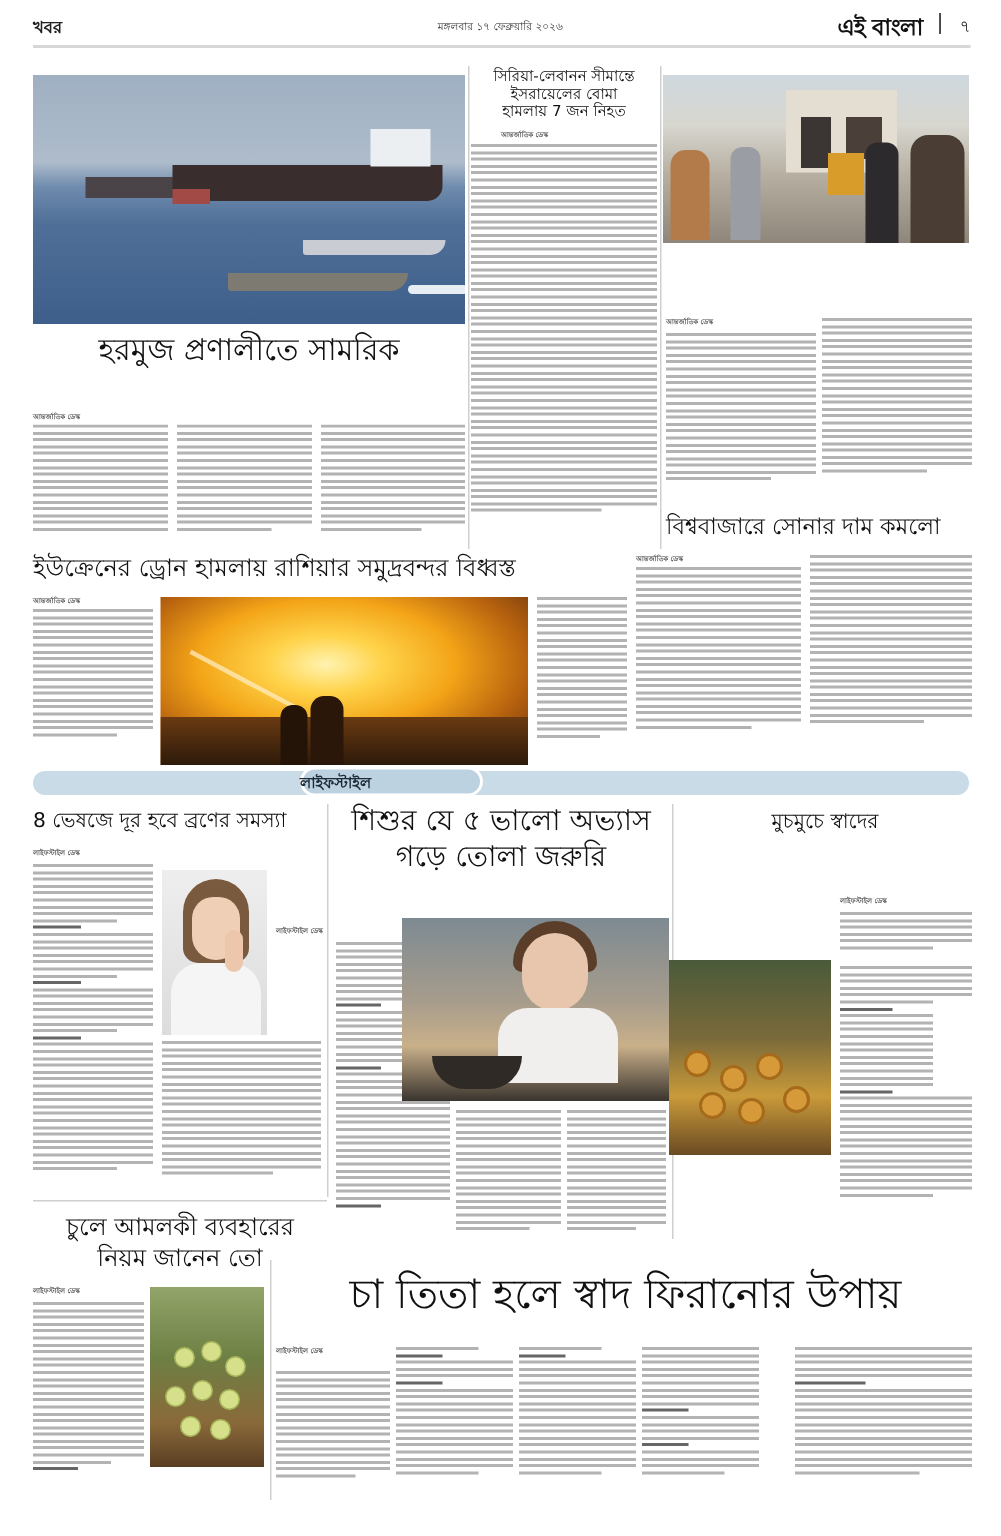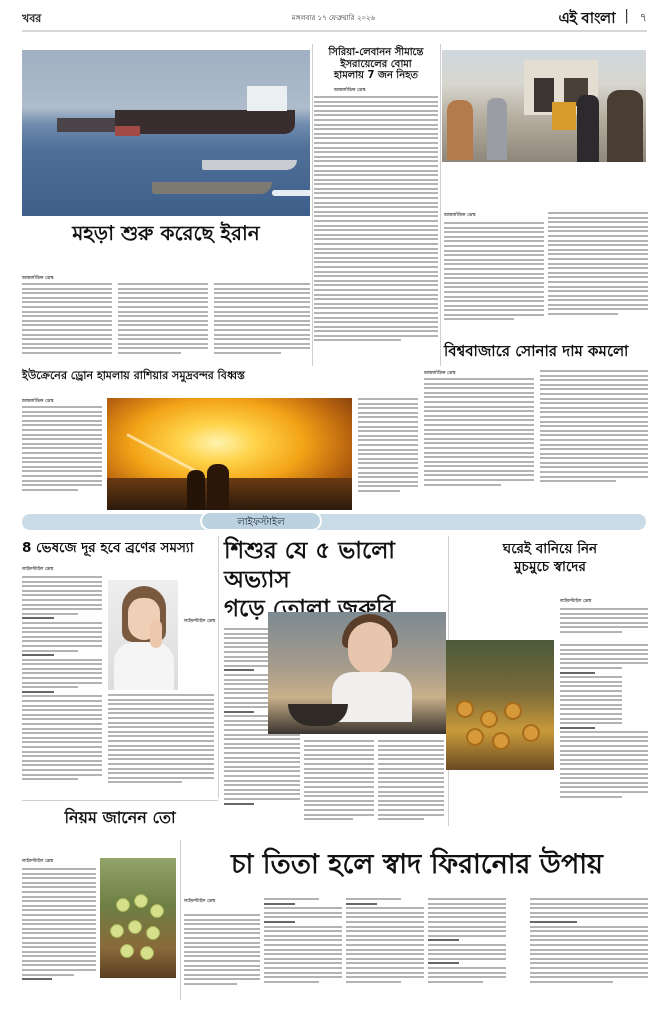--- a/index.html
+++ b/index.html
@@ -16,21 +16,21 @@
   #hdr-page { right: 20px; top: 9px; font-size: 11px; color: #222; }
   #hdr-rule { left: 22px; right: 20px; top: 30px; height: 2px; background: #d7d7d7; }
 
   
   .copy { overflow: hidden; }
   .copy i { display: block; height: 2px; background: #9a9a9a; margin: 0 0 2.6px 0; opacity: .75; }
   .copy i.s { width: 70%; }
   .copy i.b { background: #555; width: 40%; opacity: .9; }
   .byline { font-size: 4.5px; color: #555; font-weight: bold; }
 
-  .headline { font-weight: bold; color: #111; line-height: 1.15; }
+  .headline { font-weight: normal; color: #111; line-height: 1.15; }
 
   
   .photo { overflow: hidden; }
   #photo-ships { left: 22px; top: 50px; width: 288px; height: 166px;
     background: linear-gradient(180deg, #9fb0c2 0%, #aebccb 35%, #6f8bad 45%, #4f6f98 60%, #3e5f8a 100%); }
   #photo-ships .ship1 { position: absolute; left: 93px; top: 60px; width: 180px; height: 24px; background: #3a2d2e; border-radius: 0 0 10px 4px; }
   #photo-ships .ship1b { position: absolute; left: 93px; top: 76px; width: 25px; height: 10px; background: #a24a45; }
   #photo-ships .bridge { position: absolute; left: 225px; top: 36px; width: 40px; height: 25px; background: #eceff2; }
   #photo-ships .ship2 { position: absolute; left: 35px; top: 68px; width: 65px; height: 14px; background: #4a4448; }
   #photo-ships .boat1 { position: absolute; left: 180px; top: 110px; width: 95px; height: 10px; background: #c9ccd2; border-radius: 0 0 30px 6px; }
@@ -73,21 +73,21 @@
     background: linear-gradient(180deg, #4a5a3a 0%, #7a6a3a 40%, #c99a3a 70%, #6a4a22 100%); }
   #photo-donut .d { position: absolute; width: 18px; height: 18px; border-radius: 50%; background: #d79a3a; border: 2px solid #a56a1a; }
 
   #photo-amla { left: 100px; top: 858px; width: 76px; height: 120px;
     background: linear-gradient(180deg, #93a46a 0%, #6e7f44 40%, #8a6a3a 75%, #5a3e22 100%); }
   #photo-amla .f { position: absolute; width: 14px; height: 14px; border-radius: 50%; background: #d6e08a; border: 1px solid #a6b55a; }
 
   
   #banner { left: 22px; top: 514px; width: 624px; height: 16px; background: #c9dbe6; border-radius: 8px; }
   #banner-pill { left: 200px; top: 511px; width: 122px; height: 20px; background: #bcd2e0; border-radius: 10px; border: 2px solid #fff; }
-  #banner-label { left: 200px; top: 514px; width: 122px; text-align: center; font-size: 10px; font-weight: normal; color: #1d2b36; }
+  #banner-label { left: 200px; top: 514px; width: 122px; font-size: 10px; font-weight: bold; color: #1d2b36; }
 
   .vrule { position: absolute; width: 1px; background: #cfcfcf; }
   .hrule { position: absolute; height: 1px; background: #cfcfcf; }
 </style>
 </head>
 <body>
 
 <div class="abs" id="hdr-section">খবর</div>
 <div class="abs" id="hdr-date">মঙ্গলবার ১৭ ফেব্রুয়ারি ২০২৬</div>
 <div class="abs" id="hdr-logo"><span>এই বাংলা</span></div>
@@ -98,21 +98,21 @@
 <div class="abs photo" id="photo-ships">
   <div class="ship2"></div>
     <div class="ship1"></div>
     <div class="ship1b"></div>
     <div class="bridge"></div>
   <div class="boat1"></div>
     <div class="boat2"></div>
     <div class="wake"></div>
 </div>
 <div class="abs headline" style="left:22px;top:222px;width:288px;text-align:center;font-size:20px;">
-  <div>মহড়া শুরু করেছে ইরান</div>
+  <div>হরমুজ প্রণালীতে সামরিক</div>
 </div>
 <div class="abs byline" style="left:22px;top:275px;">আন্তর্জাতিক ডেস্ক</div>
 <div class="abs copy" style="left:22px;top:283px;width:90px;height:80px;">
     <i></i>
     <i></i>
     <i></i>
     <i></i>
     <i></i>
     <i></i>
     <i></i>
@@ -340,21 +340,21 @@
     <i></i>
     <i></i>
     <i></i>
     <i></i>
     <i></i>
     <i></i>
     <i></i>
     <i class="s"></i>
   </div>
 
-<div class="abs headline" style="left:22px;top:370px;width:400px;font-size:11px;white-space:nowrap;">ইউক্রেনের ড্রোন হামলায় রাশিয়ার সমুদ্রবন্দর বিধ্বস্ত</div>
+<div class="abs headline" style="left:22px;top:370px;width:400px;font-size:16px;white-space:nowrap;">ইউক্রেনের ড্রোন হামলায় রাশিয়ার সমুদ্রবন্দর বিধ্বস্ত</div>
 <div class="abs byline" style="left:22px;top:398px;">আন্তর্জাতিক ডেস্ক</div>
 <div class="abs copy" style="left:22px;top:406px;width:80px;height:100px;">
     <i></i>
     <i></i>
     <i></i>
     <i></i>
     <i></i>
     <i></i>
     <i></i>
     <i></i>
@@ -476,21 +476,21 @@
     <i></i>
     <i></i>
     <i></i>
     <i></i>
     <i></i>
     <i></i>
     <i class="s"></i>
   </div>
 <div class="vrule" style="left:218px;top:536px;height:262px;"></div>
 
-<div class="abs headline" style="left:224px;top:536px;width:220px;text-align:left;font-size:23px;line-height:1.25;">
+<div class="abs headline" style="left:224px;top:536px;width:220px;text-align:center;font-size:19px;line-height:1.25;">
   <div>শিশুর যে ৫ ভালো অভ্যাস</div>
   <div>গড়ে তোলা জরুরি</div>
 </div>
 <div class="abs byline" style="left:184px;top:618px;">লাইফস্টাইল ডেস্ক</div>
 <div class="abs copy" style="left:224px;top:628px;width:76px;height:200px;">
     <i></i>
     <i></i>
     <i></i>
     <i></i>
     <i></i>
@@ -571,21 +571,20 @@
     <i></i>
     <i></i>
     <i></i>
     <i></i>
     <i></i>
     <i class="s"></i>
   </div>
 <div class="vrule" style="left:448px;top:536px;height:290px;"></div>
 
 <div class="abs headline" style="left:452px;top:540px;width:196px;text-align:center;font-size:13.5px;line-height:1.3;">
-  <div>ঘরেই বানিয়ে নিন</div>
   <div>মুচমুচে স্বাদের</div>
 </div>
 <div class="abs byline" style="left:560px;top:598px;">লাইফস্টাইল ডেস্ক</div>
 <div class="abs copy" style="left:560px;top:608px;width:88px;height:34px;">
     <i></i>
     <i></i>
     <i></i>
     <i></i>
     <i></i>
     <i class="s"></i>
@@ -631,20 +630,21 @@
     <i></i>
     <i></i>
     <i></i>
     <i></i>
     <i class="s"></i>
   </div>
 
 <div class="hrule" style="left:22px;top:800px;width:196px;"></div>
 
 <div class="abs headline" style="left:22px;top:808px;width:196px;text-align:center;font-size:16px;line-height:1.3;">
+  <div>চুলে আমলকী ব্যবহারের</div>
   <div>নিয়ম জানেন তো</div>
 </div>
 <div class="abs byline" style="left:22px;top:858px;">লাইফস্টাইল ডেস্ক</div>
 <div class="abs copy" style="left:22px;top:868px;width:74px;height:128px;">
     <i></i>
     <i></i>
     <i></i>
     <i></i>
     <i></i>
     <i></i>

